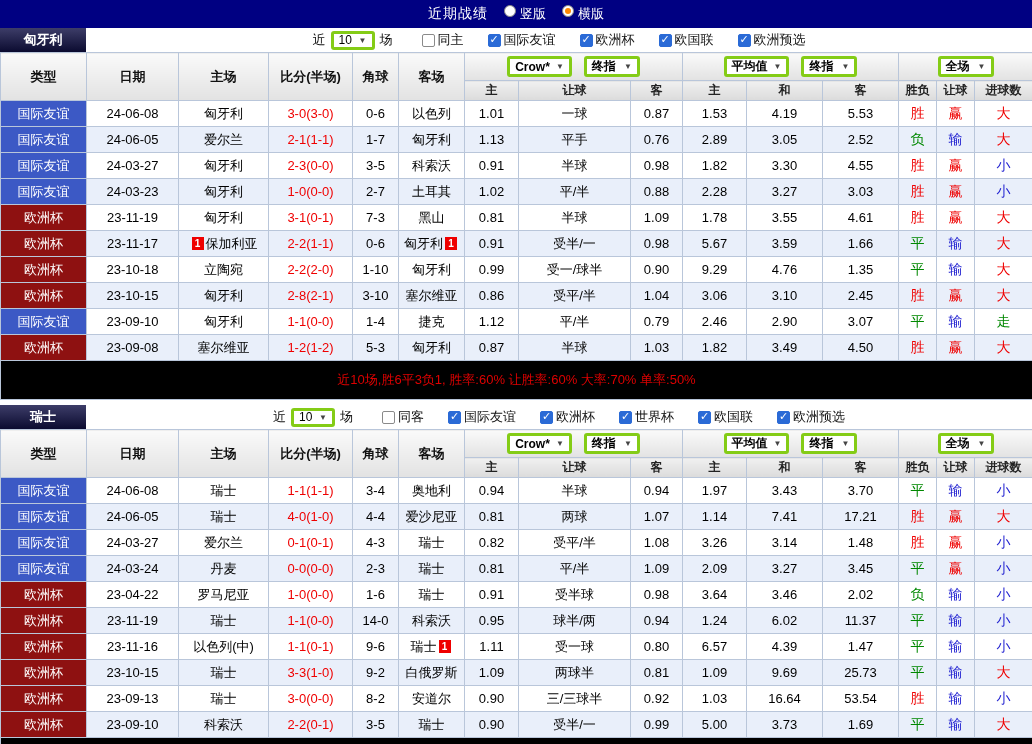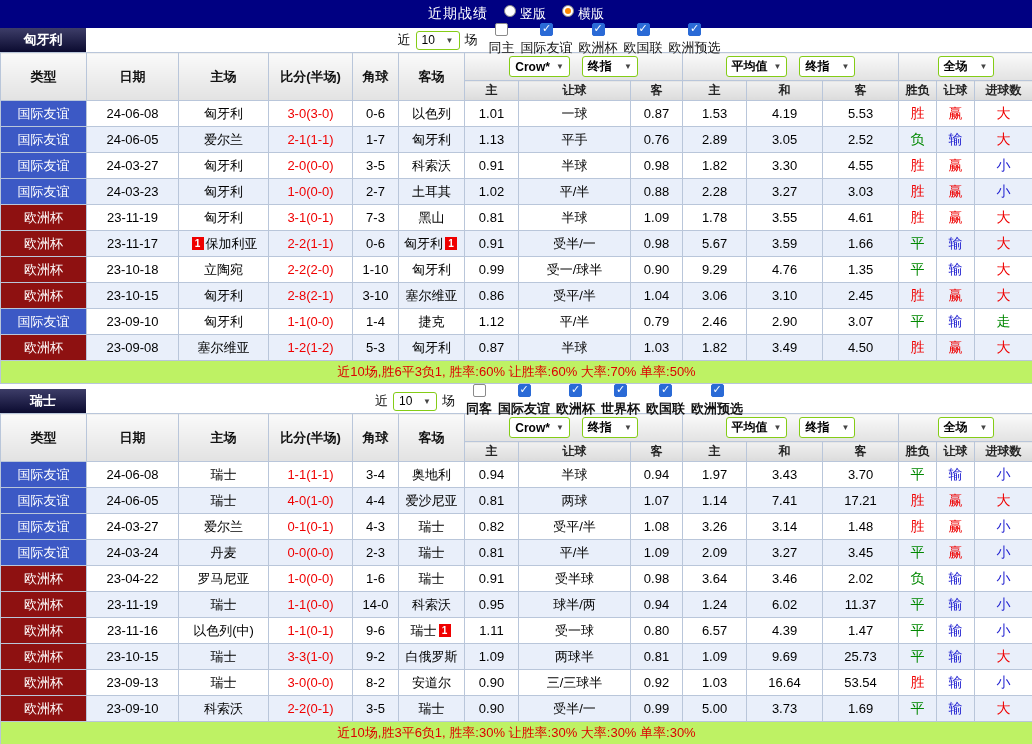--- a/index.html
+++ b/index.html
@@ -14,26 +14,26 @@
   .radio.on::after { content:""; position:absolute; left:2px; right:2px; top:2px; bottom:2px; background:#ff8800; border-radius:50%; }
   .radio-label { color:#fff; font-size:13px; }
 
   
   .section + .section { margin-top:5px; }
   .team-row { display:flex; align-items:center; height:24px; }
   .team-label { width:86px; height:24px; line-height:24px; text-align:center; color:#fff; font-weight:bold; font-size:13px; background:linear-gradient(180deg,#3d3d68,#0b0b30); }
   .filter-bar { flex:1; display:flex; align-items:center; justify-content:center; gap:5px; font-size:13px; color:#111; }
 
   
-  .select, .mini-select { display:inline-flex; align-items:center; justify-content:space-between; gap:6px; background:#fff; border:1px solid #84cc16; border-radius:3px; padding:1px 5px; font-size:12px; color:#000; height:21px; min-width:56px; cursor:pointer; }
+  .select, .mini-select { display:inline-flex; align-items:center; justify-content:space-between; gap:6px; background:#fff; border:3px solid #84cc16; border-radius:3px; padding:1px 5px; font-size:12px; color:#000; height:21px; min-width:56px; cursor:pointer; }
   .mini-select { height:19px; min-width:44px; }
   .arrow { font-size:8px; color:#444; }
 
   
-  .cb { display:inline-flex; align-items:center; gap:3px; margin-left:6px; cursor:pointer;flex-direction:column; }
+  .cb { display:inline-flex; align-items:center; gap:3px; margin-left:24px; cursor:pointer; }
   .cb-box { width:13px; height:13px; border:1px solid #8a8a8a; border-radius:2px; background:#fff; position:relative; flex:none; }
   .cb-box.on { background:#2a6ad6; border-color:#2a6ad6; }
   .cb-box.on::after { content:"✓"; color:#fff; font-size:11px; font-weight:bold; position:absolute; left:1px; top:-2px; }
 
   
   table.grid { width:1032px; table-layout:fixed; border-collapse:collapse;padding-left:6px; }
   .grid th, .grid td { border:1px solid #b9c6da; text-align:center; overflow:hidden; white-space:nowrap; padding:0; }
   thead tr.h1 th { height:28px; background:linear-gradient(#fafafa,#e2e2e2); font-size:13px; font-weight:bold; color:#111; }
   thead tr.h2 th { height:20px; background:linear-gradient(#f0f0f0,#dbdbdb); font-size:12px; font-weight:bold; color:#222; }
   .sel-group { display:flex; justify-content:center; align-items:center; gap:12px; }
@@ -43,21 +43,21 @@
   td.league { color:#fff; }
   td.league.friendly { background:#3c59c5; }
   td.league.eurocup { background:#8e1111; }
   .focus { color:#008800; }
   td.score { color:#ef0000; }
   td.res { font-size:14px; }
   .red { color:#ef0000; }
   .green { color:#008800; }
   .blue { color:#1f1fd0; }
   .card { display:inline-block; min-width:12px; height:13px; line-height:13px; padding:0 1px; background:#ef0000; color:#fff; font-size:10px; font-weight:bold; margin:0 2px; vertical-align:1px; }
-  tfoot td { height:23px; background:#bef264; color:#dd0000; font-size:13px; }
+  tfoot td { height:39px; background:#000000; color:#dd0000; font-size:13px; }
   a.teamlink { text-decoration:none; color:inherit; cursor:pointer; }
 </style>
 </head>
 <body>
 
 <div class="topbar">
   <span class="title">近期战绩</span>
   <label class="radio-wrap">
     <span class="radio"></span>
     <span class="radio-label">竖版</span>
@@ -206,21 +206,21 @@
   <td>3.05</td>
   <td>2.52</td>
   <td class="res green">负</td>
   <td class="res blue">输</td>
   <td class="res red">大</td>
 </tr>
           <tr>
   <td class="league friendly">国际友谊</td>
   <td>24-03-27</td>
   <td><a class="teamlink focus">匈牙利</a></td>
-  <td class="score">2-0(0-0)</td>
+  <td class="score">2-3(0-0)</td>
   <td>3-5</td>
   <td><a class="teamlink">科索沃</a></td>
   <td>0.91</td>
   <td>半球</td>
   <td>0.98</td>
   <td>1.82</td>
   <td>3.30</td>
   <td>4.55</td>
   <td class="res red">胜</td>
   <td class="res red">赢</td>
@@ -356,21 +356,21 @@
     <div class="section">
   <div class="team-row">
     <div class="team-label">瑞士</div>
     <div class="filter-bar">
       <span>近</span>
       <span class="mini-select">
         <span>10</span>
         <span class="arrow">▼</span>
       </span>
       <span>场</span>
-      <span style="display:inline-flex;align-items:center;font-weight:bold;">
+      <span style="display:inline-flex;align-items:center;">
             <label class="cb">
   <span class="cb-box"></span>
   <span>同客</span>
 </label>
             <label class="cb">
   <span class="cb-box on"></span>
   <span>国际友谊</span>
 </label>
             <label class="cb">
   <span class="cb-box on"></span>

